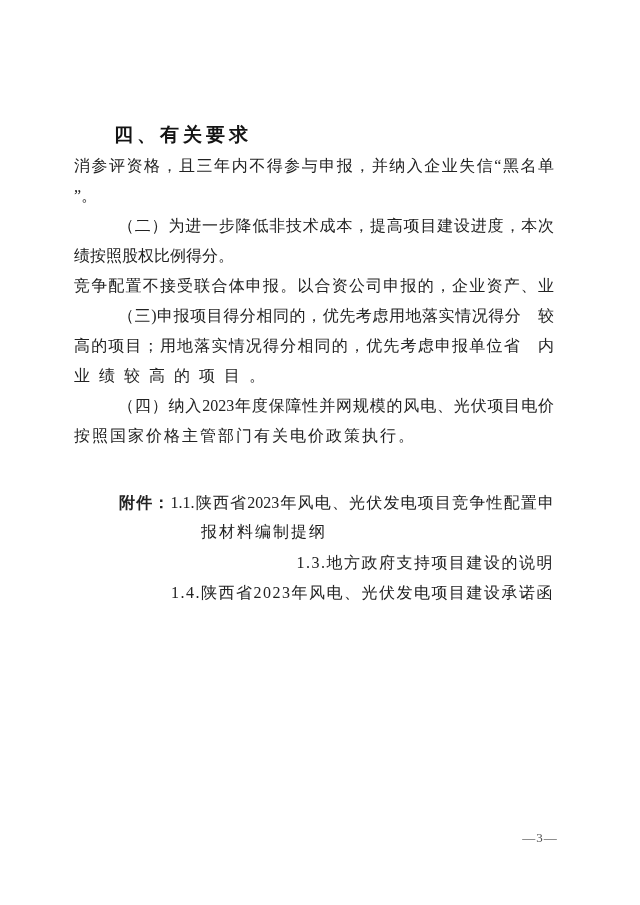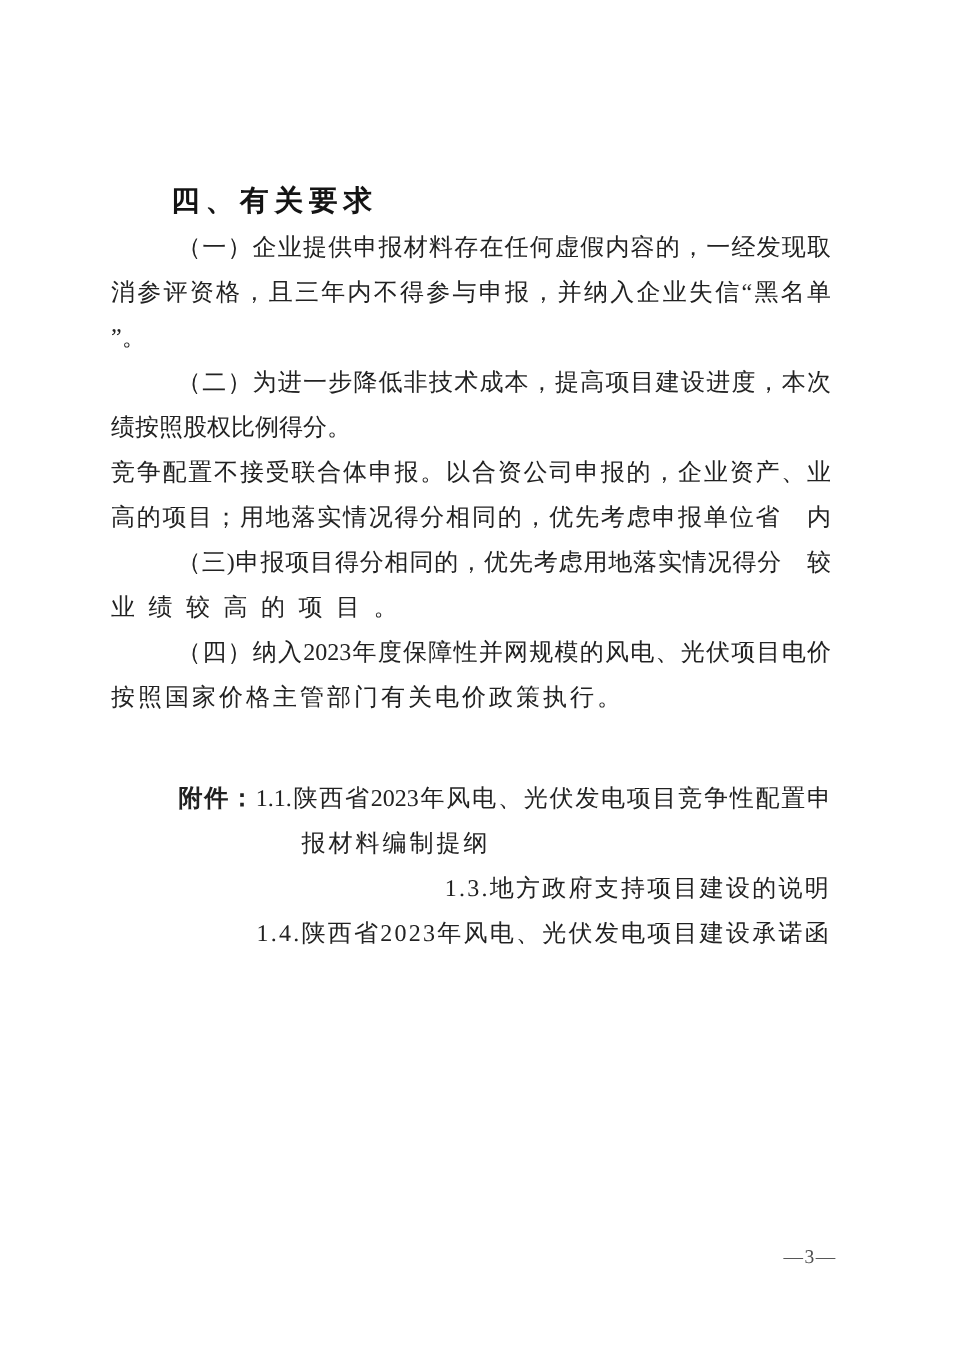--- a/index.html
+++ b/index.html
@@ -33,34 +33,33 @@
 </style>
 </head>
 <body>
 
 <div class="page">
   <div class="content">
 
     <div class="heading">四、有关要求</div>
 
     <div>
-      <div class="line j ind">（一）企业提供申报材料存在任何虚假内容的，一经发现取</div>
       <div class="line j">消参评资格，且三年内不得参与申报，并纳入企业失信“黑名单</div>
       <div class="line">”。</div>
     </div>
 
     <div>
       <div class="line j ind">（二）为进一步降低非技术成本，提高项目建设进度，本次</div>
       <div class="line">绩按照股权比例得分。</div>
       <div class="line j">竞争配置不接受联合体申报。以合资公司申报的，企业资产、业</div>
     </div>
 
     <div>
+      <div class="line j ind">（三)申报项目得分相同的，优先考虑用地落实情况得分　较</div>
       <div class="line j">高的项目；用地落实情况得分相同的，优先考虑申报单位省　内</div>
-      <div class="line j ind">（三)申报项目得分相同的，优先考虑用地落实情况得分　较</div>
       <div class="line ls9">业绩较高的项目。</div>
     </div>
 
     <div>
       <div class="line j ind">（四）纳入2023年度保障性并网规模的风电、光伏项目电价</div>
       <div class="line ls2">按照国家价格主管部门有关电价政策执行。</div>
     </div>
 
     <div class="att">
       <div class="line j a1"><span class="att-label">附件：</span><span>1.1.陕西省2023年风电、光伏发电项目竞争性配置申</span></div>

